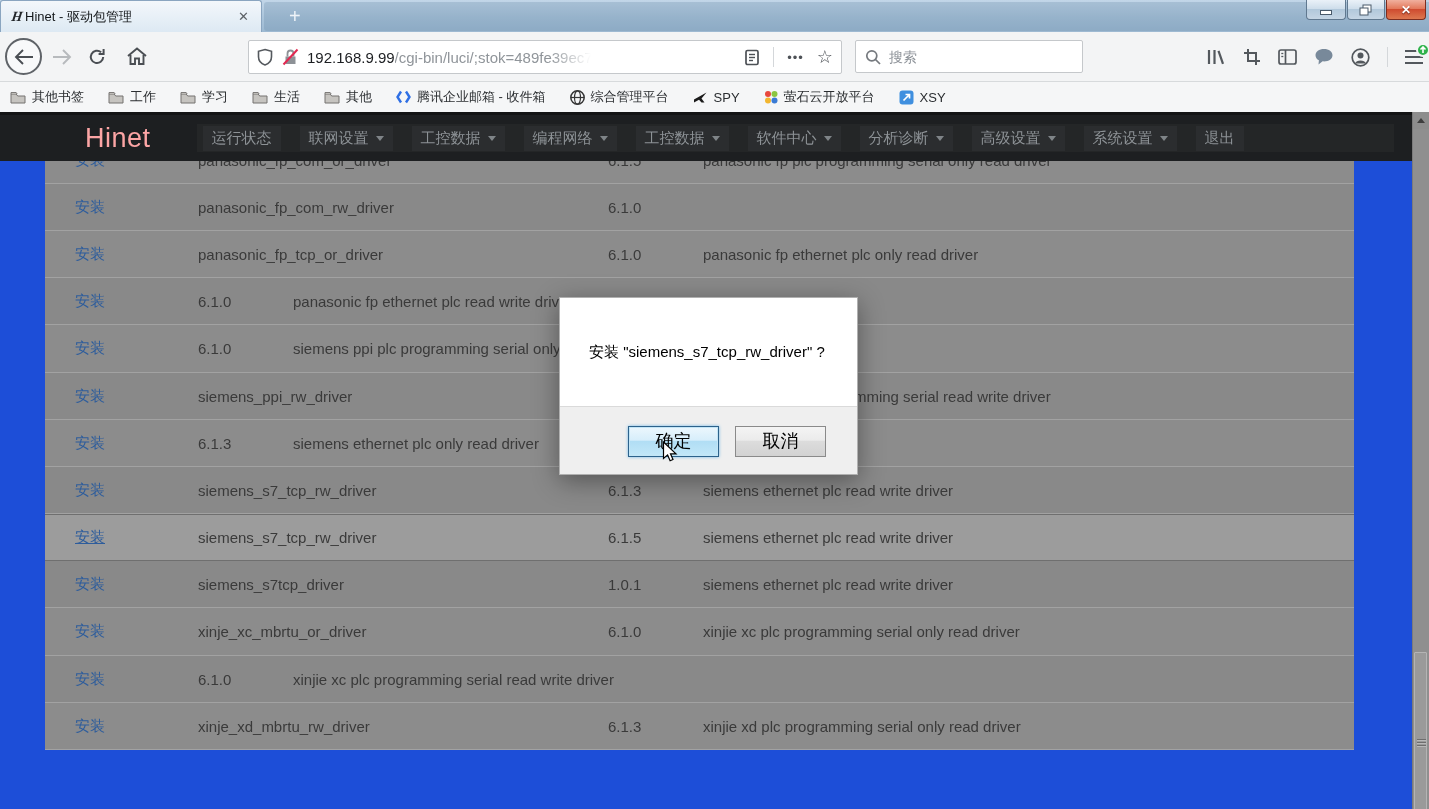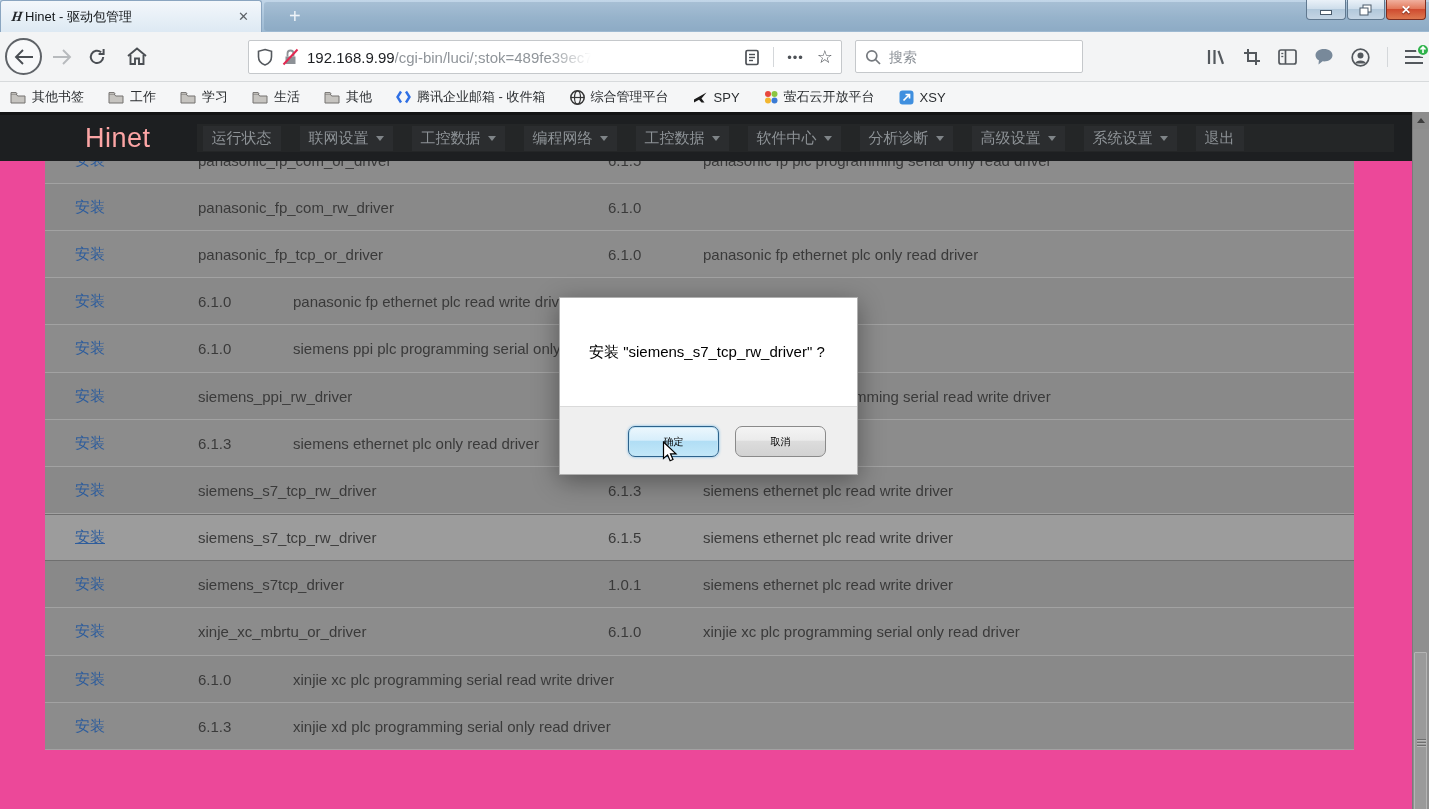--- a/index.html
+++ b/index.html
@@ -70,21 +70,21 @@
     border-top:3px solid #131415; display:flex; align-items:center; }
   .brand { margin-left:85px; font-size:27px; color:#fca5a5; letter-spacing:0.5px; }
   .menu { display:flex; align-items:center; background:#242627; height:28px; margin-left:46px;
     margin-right:18px; flex:1; padding-left:6px; }
   .menu-item { display:flex; align-items:center; background:#2b2d2f; color:#8d9296; font-size:15px;
     padding:3px 9px; margin-right:19px; white-space:nowrap; }
   .caret { width:0; height:0; border-left:4px solid transparent; border-right:4px solid transparent;
     border-top:5px solid #7f8488; margin-left:7px; }
 
   
-  .content { position:absolute; left:0; top:161px; right:0; bottom:0; background:#ec4899; }
+  .content { position:absolute; left:0; top:161px; right:0; bottom:0; background:#1d4ed8; }
   .table-wrap { padding:0 75px 0 45px; }
   .drv-row { height:47.17px; border-bottom:1px solid #a2a2a2; overflow:hidden; background:#8c8c8c; }
   .drv-row:nth-child(even) { background:#898989; }
   .row-inner { display:flex; align-items:center; height:47px; padding-left:30px; font-size:15px; color:#3a3a3a; }
   .drv-row.clipped { height:23px; }
   .drv-row.clipped .row-inner { margin-top:-24px; }
   .drv-row.highlight { background:#9c9c9c; border-bottom-color:#6f6f6f; box-shadow:inset 0 1px 0 #6f6f6f; }
   .c-action { width:123px; color:#2e5d9c; }
   .drv-row.highlight .c-action { text-decoration:underline; }
   .c-name { width:410px; }
@@ -101,22 +101,22 @@
     border:1px solid #b4b4b4; border-radius:1px; }
   .grip { position:absolute; left:2px; top:86px; width:9px; height:1px; background:#6e6e6e;
     box-shadow:0 1px 0 #b8b8b8, 0 3px 0 #6e6e6e, 0 4px 0 #b8b8b8, 0 6px 0 #6e6e6e, 0 7px 0 #b8b8b8; }
 
   
   .dialog { position:absolute; left:559px; top:297px; width:299px; height:178px; background:#fff;
     border:1px solid #b0b0b0; box-shadow:0 6px 24px rgba(0,0,0,0.38); z-index:20; }
   .dialog-msg { position:absolute; left:29px; top:45px; font-size:15px; color:#000; white-space:nowrap; }
   .dialog-footer { position:absolute; left:0; right:0; top:108px; bottom:0; background:#efefef;
     border-top:1px solid #dadada; }
-  .btn { position:absolute; top:19px; width:91px; height:31px; font-size:10px; color:#000;
-    font-family:"Liberation Sans",sans-serif; border-radius:7px; text-align:center; line-height:29px; }
+  .btn { position:absolute; top:19px; width:91px; height:31px; font-size:18px; color:#000;
+    font-family:"Liberation Sans",sans-serif; border-radius:0; text-align:center; line-height:29px; }
   .btn.ok { left:68px; border:1px solid #2c628b;
     background:linear-gradient(180deg,#ecf7fd 0%,#d7eefb 45%,#b1def5 50%,#c2e7f8 100%);
     box-shadow:0 0 3px #74b9e7, inset 0 0 0 1px #c3e5f6; }
   .btn.cancel { left:175px; border:1px solid #8a8a8a;
     background:linear-gradient(180deg,#f4f4f4 0%,#ebebeb 45%,#dcdcdc 50%,#d2d2d2 100%); }
   .cursor { position:absolute; left:662px; top:441px; z-index:30; }
 </style>
 </head>
 <body>
 
@@ -485,20 +485,21 @@
       <div class="drv-row">
     <div class="row-inner">
       <span class="c-action">安装</span>
       <span class="c-ver">6.1.0</span>
       <span class="c-desc">xinjie xc plc programming serial read write driver</span>
     </div>
   </div>
       <div class="drv-row">
     <div class="row-inner">
       <span class="c-action">安装</span>
+      <span class="c-name">xinje_xd_mbrtu_rw_driver</span>
       <span class="c-ver">6.1.3</span>
       <span class="c-desc">xinjie xd plc programming serial only read driver</span>
     </div>
   </div>
     </div>
 </div>
 
 <div class="scrollbar">
   <div class="sb-btn">
       <span class="sb-arrow"></span>

